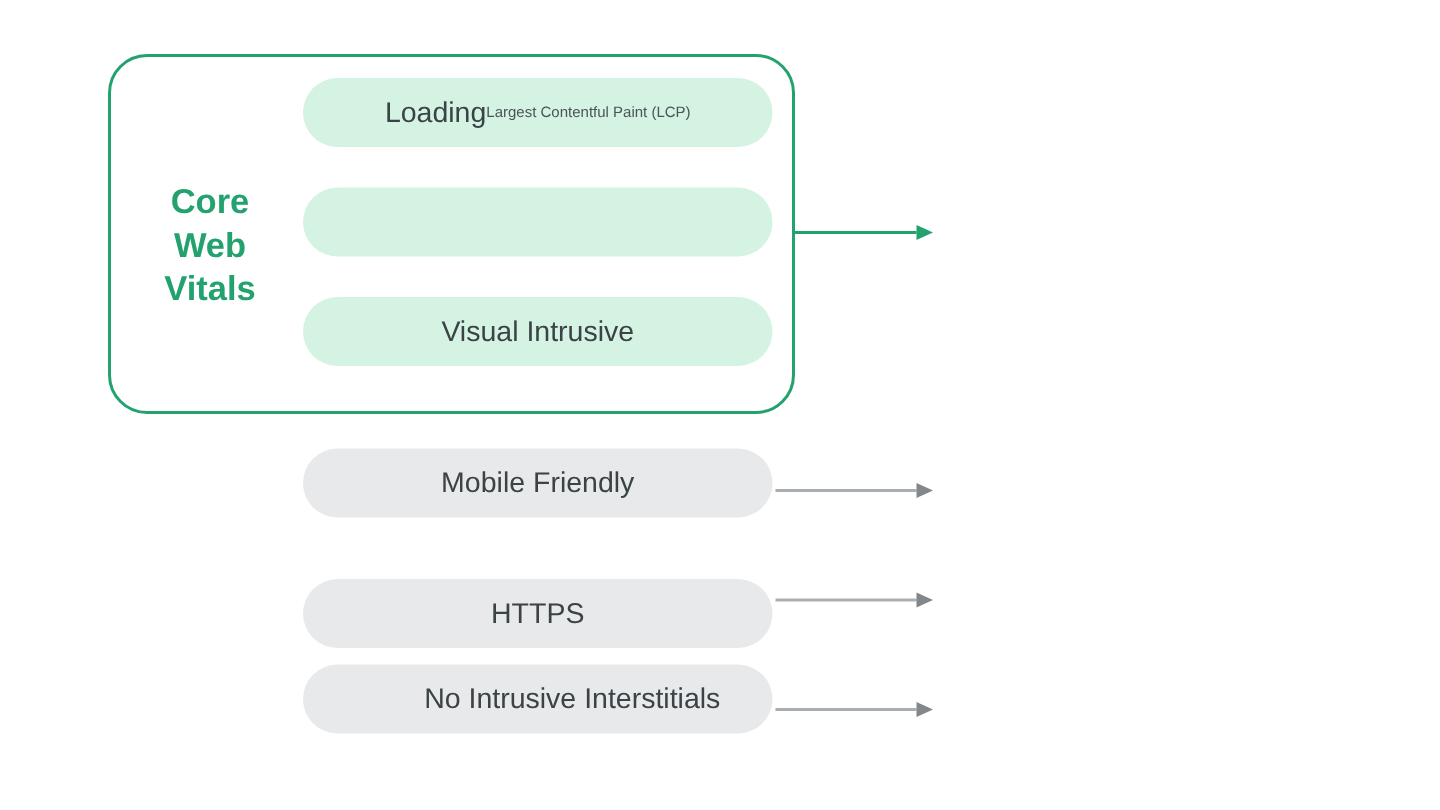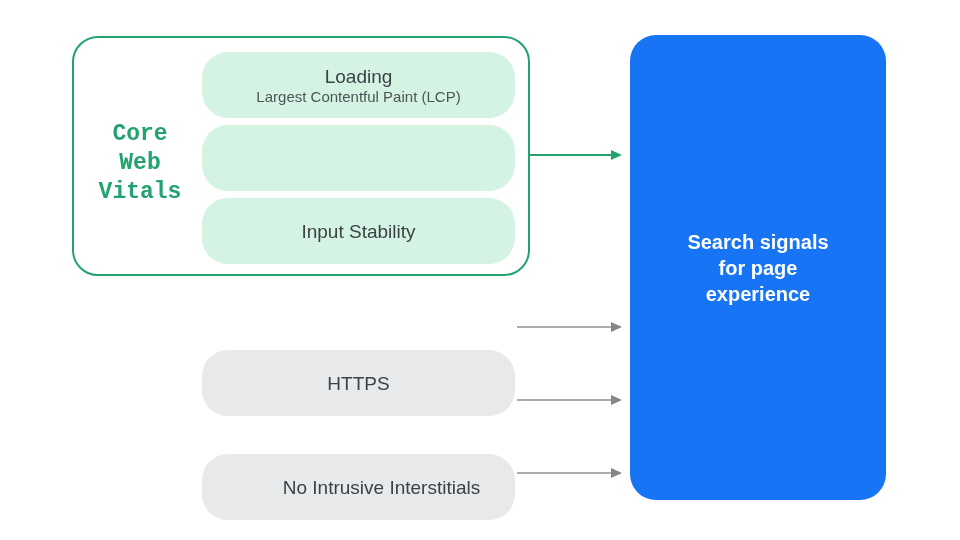--- a/index.html
+++ b/index.html
@@ -30,49 +30,48 @@
     border-radius:26px;
     background:transparent;
   }
   .cwv-label{
     position:absolute;
     left:94px;top:120px;width:92px;
     text-align:center;
     font-size:23px;line-height:29px;
     font-weight:bold;
     color:var(--green,#23A26F);
-    font-family:Liberation Mono, monospace;
   }
   
   .card{
     position:absolute;
-    left:202px;width:313px;height:66px;
+    left:202px;width:313px;height:46px;
     border-radius:26px;
-    display:flex;flex-direction:column;
+    display:flex;flex-direction:row;
     align-items:center;justify-content:center;
     text-align:center;
   }
   .card.green{background:var(--green_light,#D4F3E3);}
   .card.gray{background:var(--gray_box,#E8E9EA);}
   .card-title{
     font-size:19px;line-height:23px;
     color:var(--text_dark,#3B4347);
     font-weight:500;
   }
   .card-subtitle{
-    font-size:15px;line-height:17px;
+    font-size:10px;line-height:17px;
     color:var(--text_sub,#4C5458);
   }
   .card.gray .card-title{font-weight:400;}
   #cwv-card-1{top:52px;}
   #cwv-card-2{top:125px;}
   #cwv-card-3{top:198px;}
   #sig-card-1{top:299px;}
-  #sig-card-2{top:350px;}
-  #sig-card-3{top:454px;padding-left:46px;}
+  #sig-card-2{top:386px;}
+  #sig-card-3{top:443px;padding-left:46px;}
   
   .arrow{
     position:absolute;
     display:flex;align-items:center;
     height:12px;
   }
   .arrow .line{flex:1;height:2px;}
   .arrow .head{
     width:0;height:0;
     border-top:5.5px solid transparent;
@@ -114,28 +113,31 @@
 
   <div class="card green" id="cwv-card-1">
     <div class="card-title">Loading</div>
     <div class="card-subtitle">Largest Contentful Paint (LCP)</div>
   </div>
 
   <div class="card green" id="cwv-card-2">
   </div>
 
   <div class="card green" id="cwv-card-3">
-    <div class="card-title">Input Stability</div>
+    <div class="card-title">Visual Intrusive</div>
   </div>
 
   <div class="arrow green-a">
     <div class="line"></div>
     <div class="head"></div>
   </div>
 
+  <div class="card gray" id="sig-card-1">
+    <div class="card-title">Mobile Friendly</div>
+  </div>
 
   <div class="card gray" id="sig-card-2">
     <div class="card-title">HTTPS</div>
   </div>
 
   <div class="card gray" id="sig-card-3">
     <div class="card-title">No Intrusive Interstitials</div>
   </div>
 
   <div class="arrow gray-a" id="arrow-mobile">
@@ -144,17 +146,14 @@
   </div>
   <div class="arrow gray-a" id="arrow-https">
     <div class="line"></div>
     <div class="head"></div>
   </div>
   <div class="arrow gray-a" id="arrow-interstitials">
     <div class="line"></div>
     <div class="head"></div>
   </div>
 
-  <div class="result-box">
-    <div class="result-label">Search signals for page experience</div>
-  </div>
 
 </div>
 
 </body></html>

